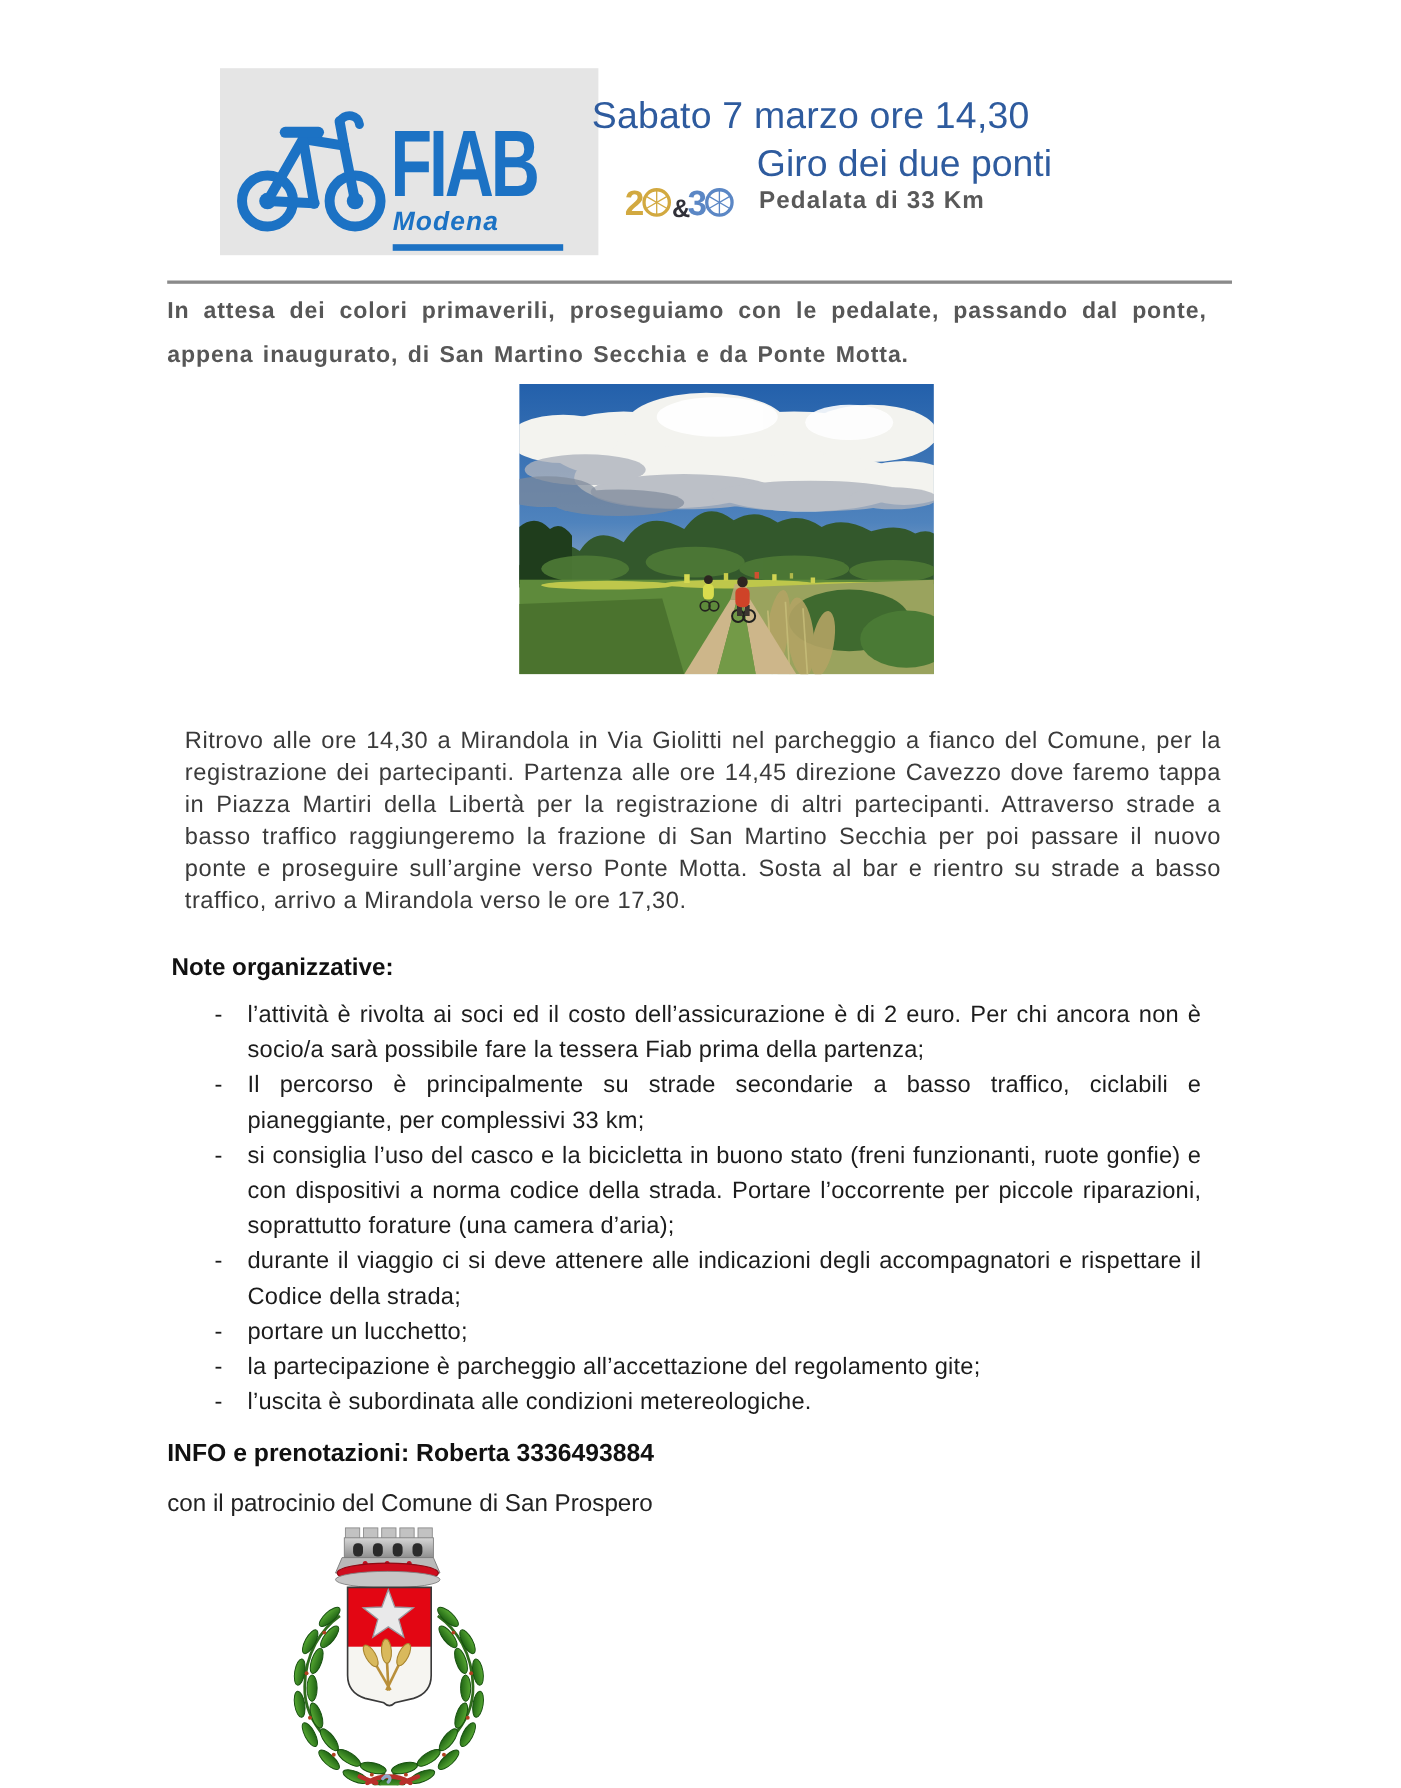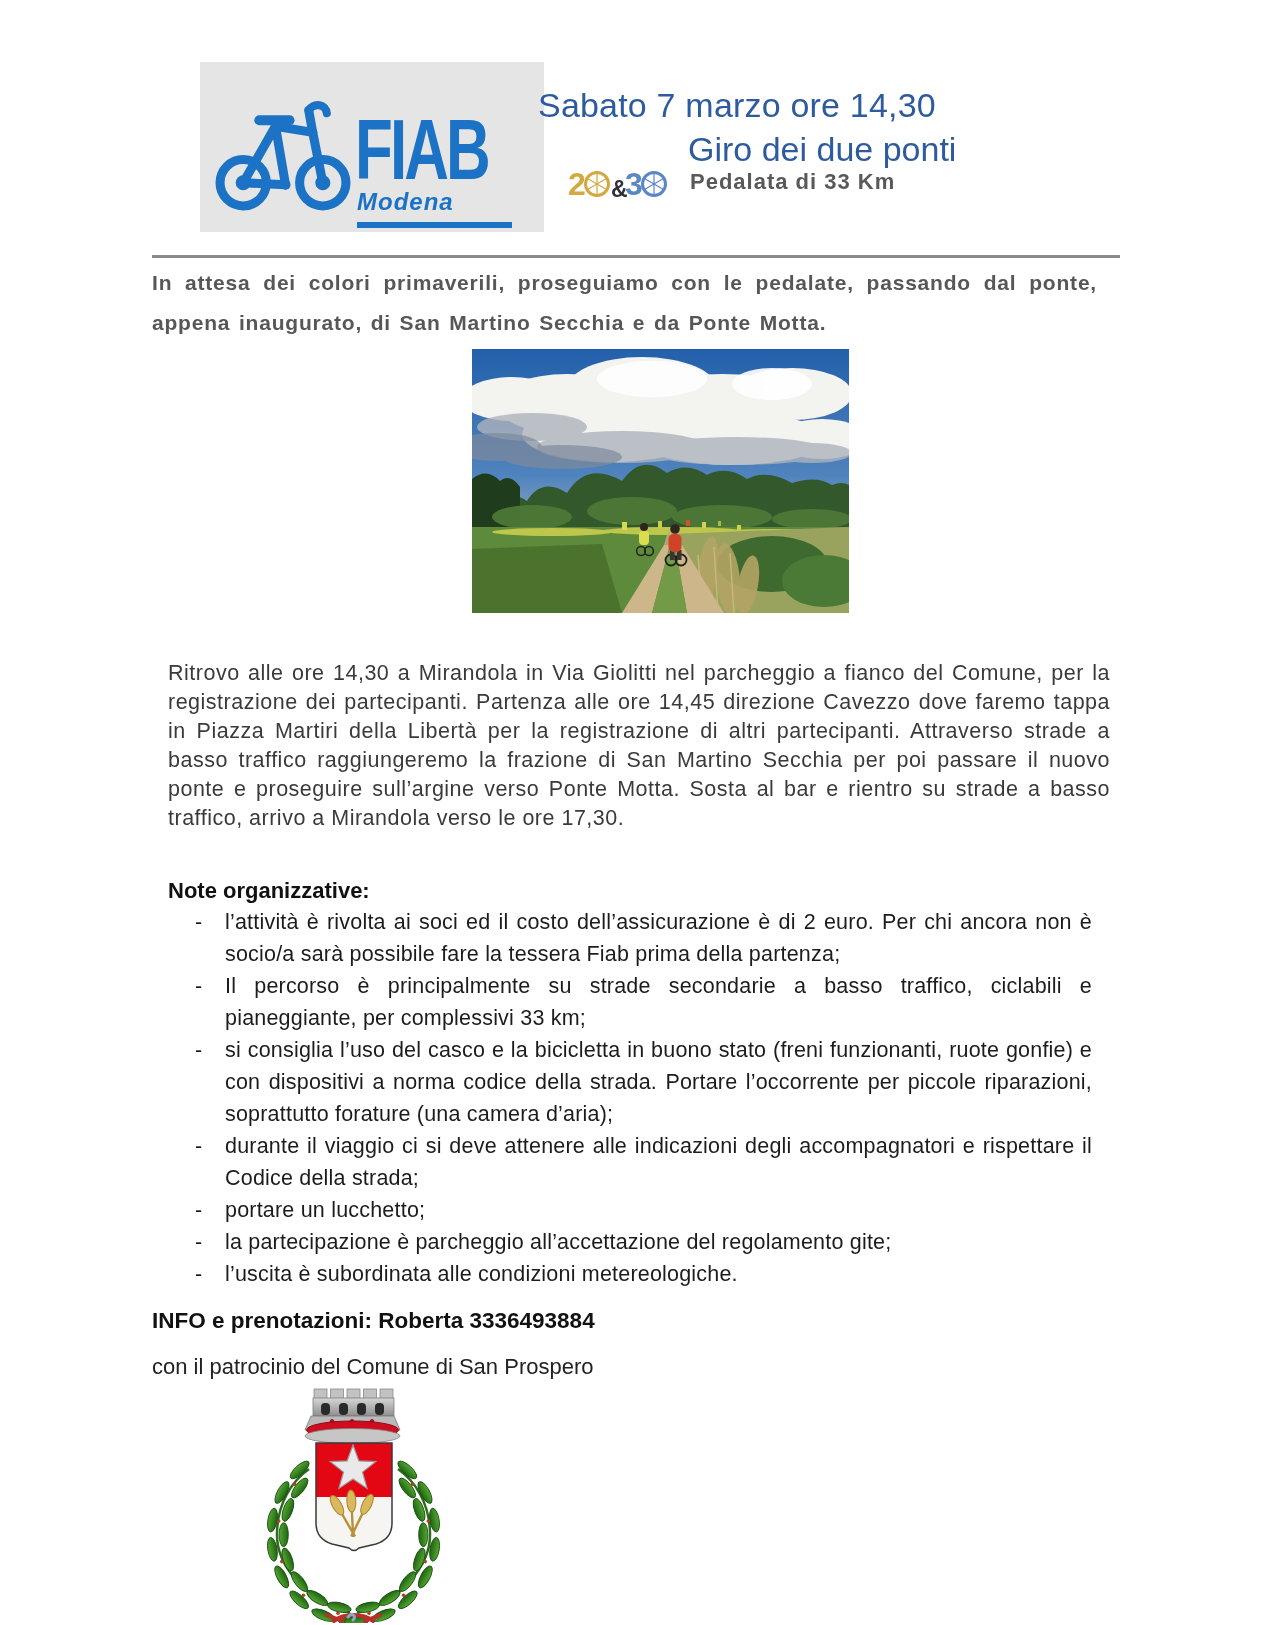--- a/index.html
+++ b/index.html
@@ -27,21 +27,21 @@
     font-size:21px;font-weight:700;color:#575757;letter-spacing:.8px;word-spacing:2px;
     line-height:40px;text-align:justify;
   }
   
   .photo{position:absolute;left:472px;top:349px;width:377px;height:264px;}
   
   .body-text{
     position:absolute;left:152px;top:643px;width:942px;margin:16px;
     font-size:21.5px;color:#3a3a3a;letter-spacing:.5px;line-height:29px;text-align:justify;
   }
-  .notes-heading{position:absolute;left:152px;top:862px;margin:16px;font-size:22px;font-weight:700;color:#111;}
+  .notes-heading{position:absolute;left:152px;top:862px;margin:4px;font-size:22px;font-weight:700;color:#111;}
   .notes-list{
     position:absolute;left:195px;top:906px;width:897px;margin:0;padding:0;list-style:none;
     font-size:21.5px;color:#1c1c1c;line-height:32px;letter-spacing:.2px;
   }
   .notes-list li{position:relative;padding-left:30px;text-align:justify;}
   .notes-list .dash{position:absolute;left:0;top:0;}
   .info-line{position:absolute;left:152px;top:1308px;margin:0;font-size:22.5px;font-weight:700;color:#111;}
   .patronage-line{position:absolute;left:152px;top:1354px;margin:0;font-size:22px;color:#222;}
   .crest{position:absolute;left:264px;top:1385px;}
 </style>

